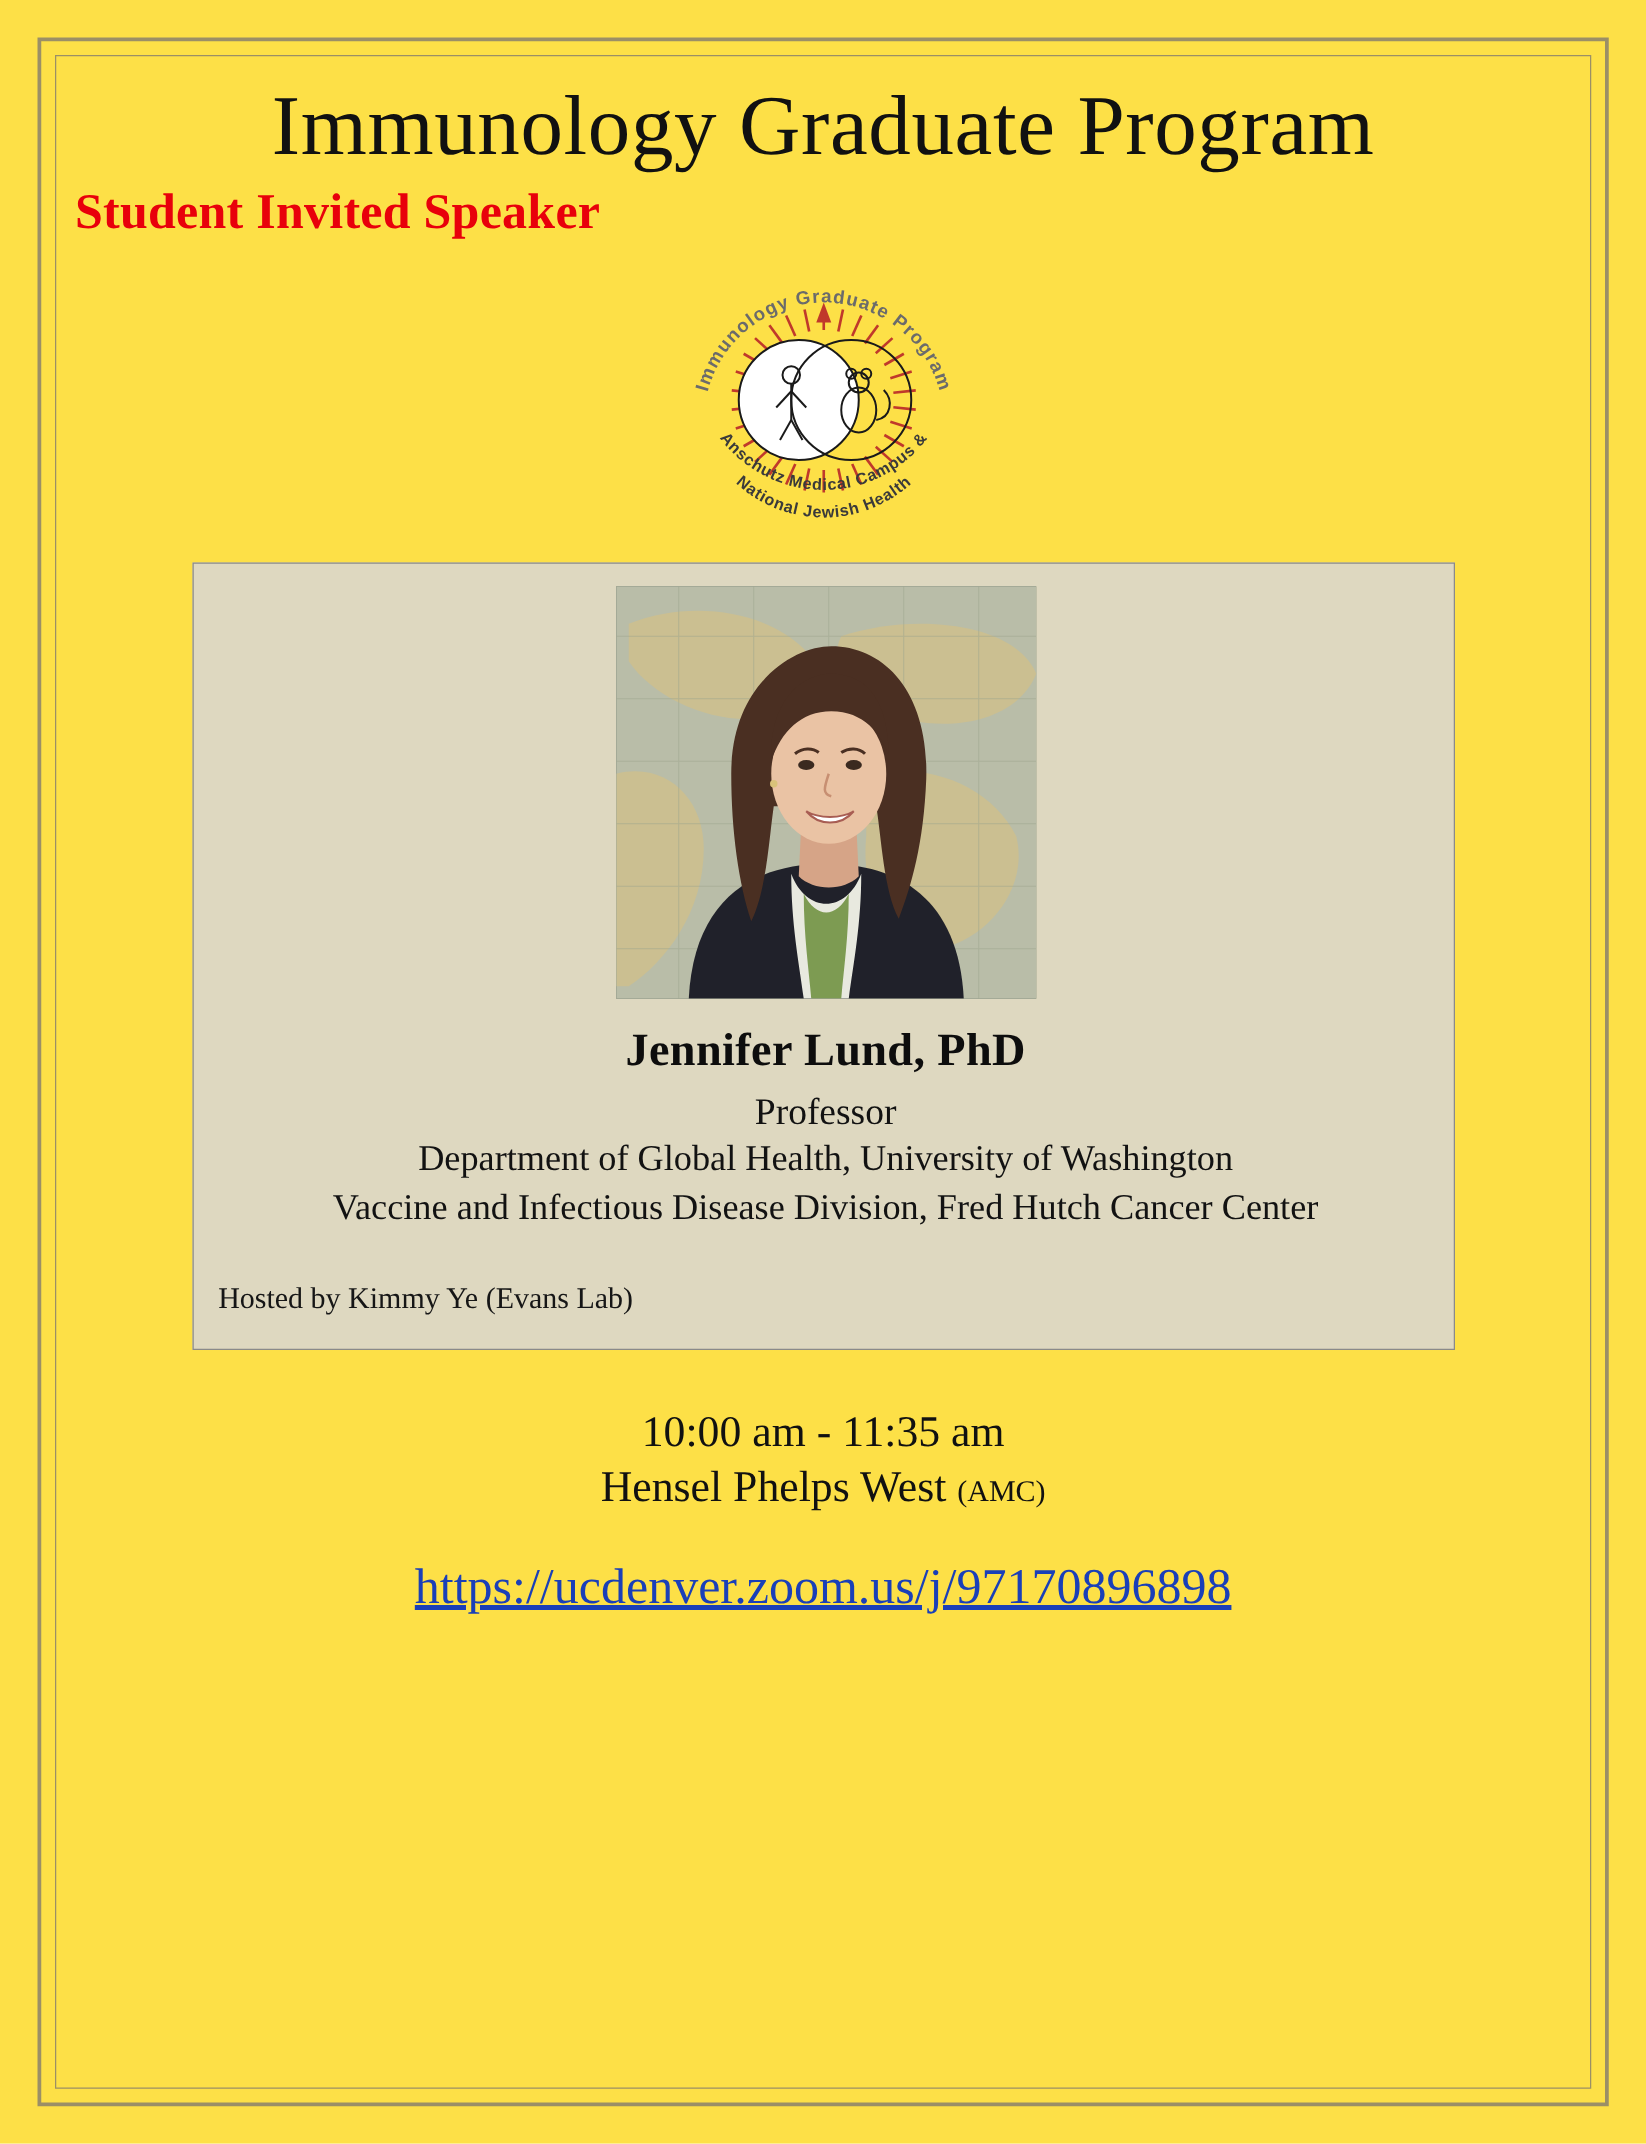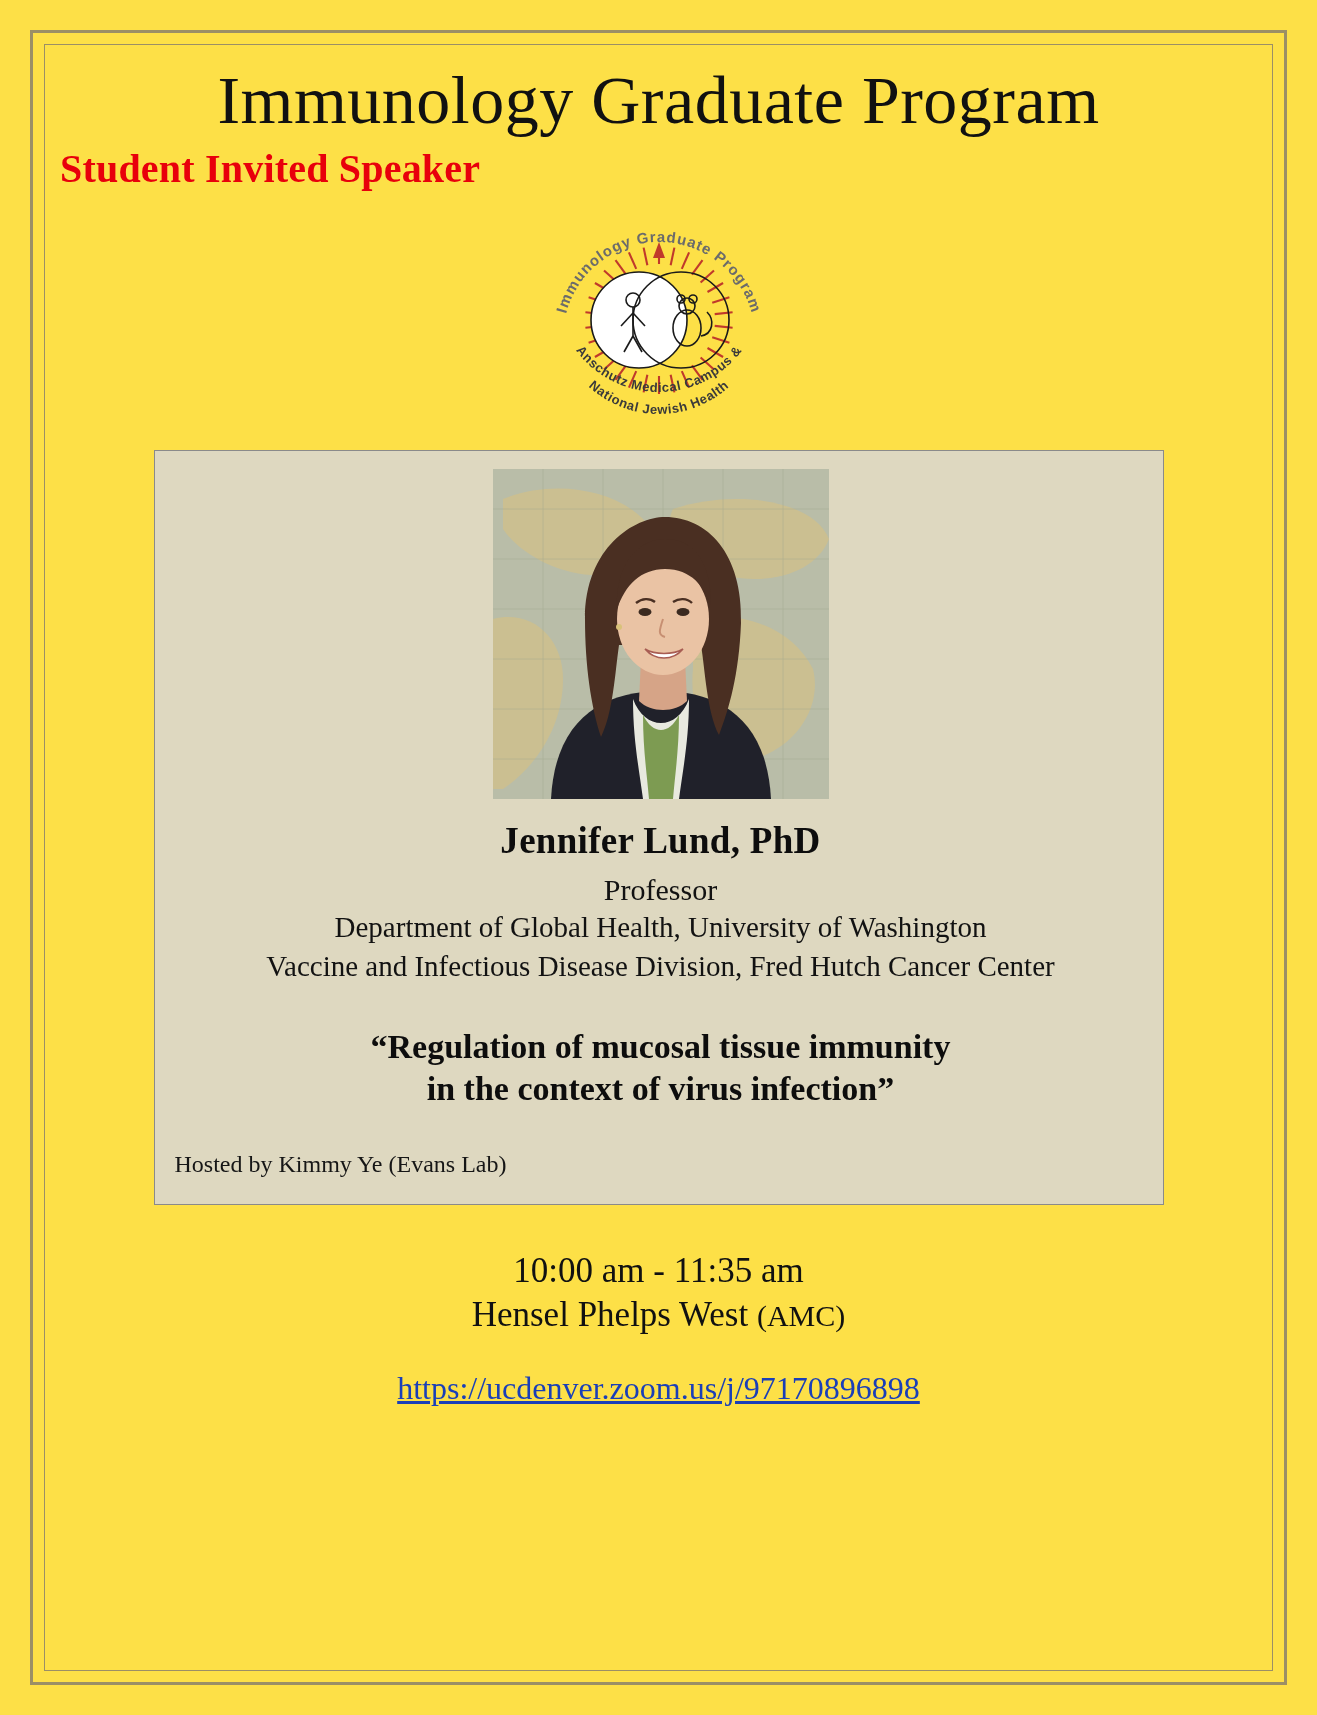--- a/index.html
+++ b/index.html
@@ -133,26 +133,26 @@
   .footer {
     margin-top: 44px;
     text-align: center;
   }
   .footer-line {
     font-size: 35px;
     color: #111111;
     line-height: 1.28;
   }
   .footer-line .small {
-    font-size: 30px;
+    font-size: 24px;
   }
   .zoom-link {
     display: inline-block;
     margin-top: 32px;
-    font-size: 32px;
+    font-size: 40px;
     color: #1a3fb8;
     text-decoration: underline;
     cursor: pointer;
   }
 </style>
 </head>
 <body>
 
 <div class="page">
 
@@ -358,24 +358,20 @@
             <circle cx="126" cy="158" r="3" fill="#d9c27a"></circle>
           </svg>
         </div>
       </div>
 
       <div class="speaker-name">Jennifer Lund, PhD</div>
       <div class="speaker-role">Professor</div>
       <div class="speaker-aff">Department of Global Health, University of Washington</div>
       <div class="speaker-aff">Vaccine and Infectious Disease Division, Fred Hutch Cancer Center</div>
 
-      <div class="talk-title">
-        <div>“Regulation of mucosal tissue immunity</div>
-        <div>in the context of virus infection”</div>
-      </div>
 
       <div class="host">Hosted by Kimmy Ye (Evans Lab)</div>
     </div>
 
     <div class="footer">
       <div class="footer-line">10:00 am - 11:35 am</div>
       <div class="footer-line"><span>Hensel Phelps West </span><span class="small">(AMC)</span></div>
       <a class="zoom-link">https://ucdenver.zoom.us/j/97170896898</a>
     </div>
 

